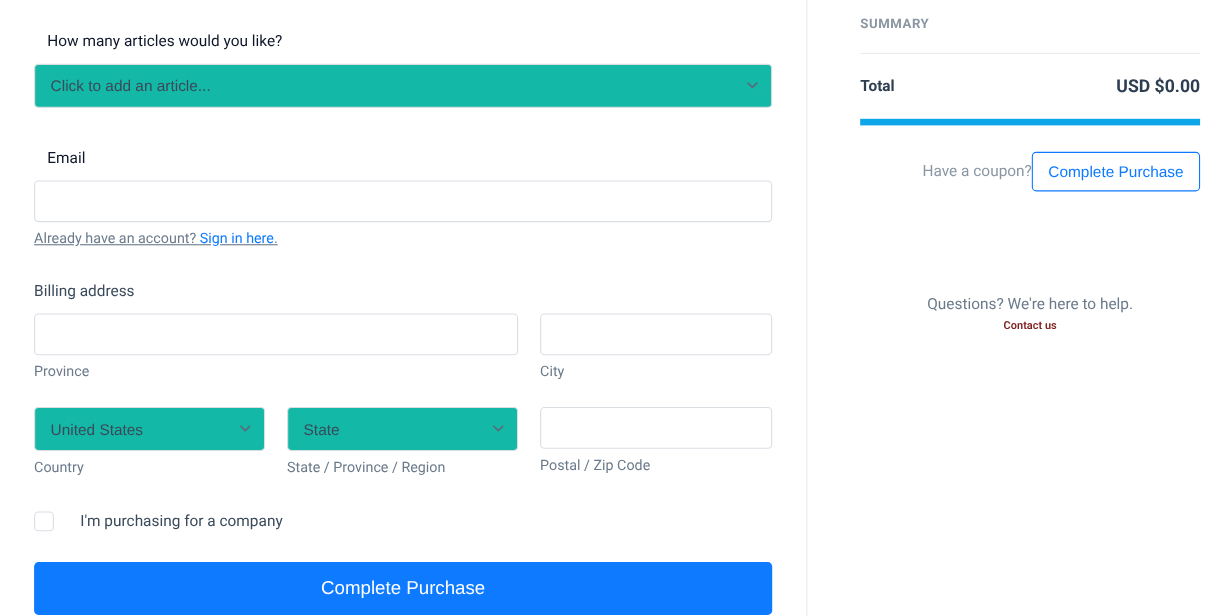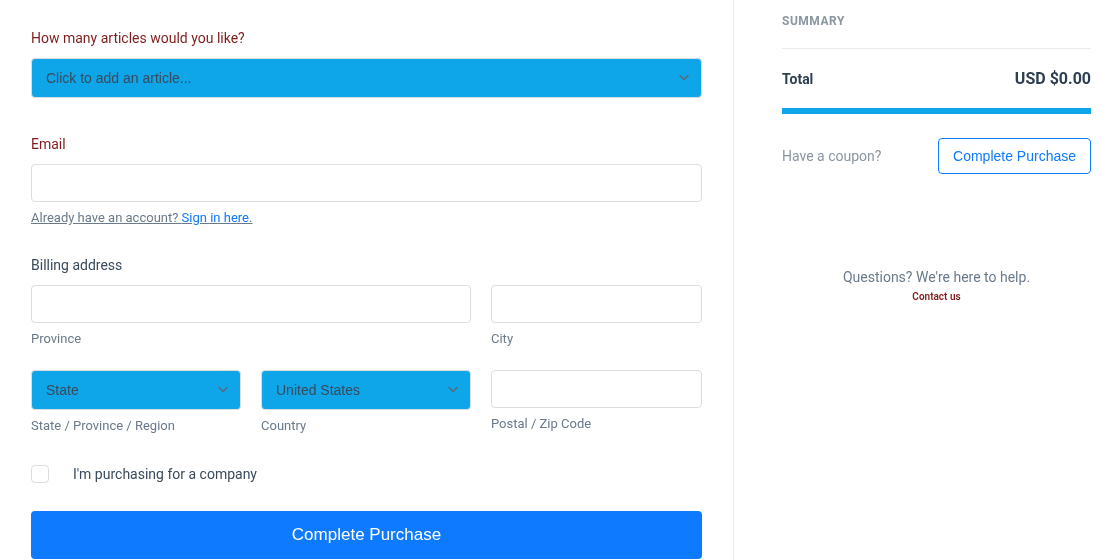--- a/index.html
+++ b/index.html
@@ -18,40 +18,41 @@
     .main {
       flex: 1;
       padding: 30px 31px 0 31px;
     }
     .form-group {
       margin-bottom: 22px;
     }
     .form-label {
       display: block;
       font-size: 14px;
-      color: #7f1d1d;
+      color: #0f172a;
       margin-bottom: 12px;
+      margin-left: 12px;
     }
     .form-label-billing {
       display: block;
       font-size: 14px;
       color: #3a4a5a;
       margin-top: 32px;
       margin-bottom: 12px;
     }
     .select-wrapper {
       position: relative;
     }
     .form-select {
       width: 100%;
       height: 40px;
       padding: 0 43px 0 14px;
       font-size: 14px;
       color: #3a4a5a;
-      background: #0ea5e9;
+      background: #14b8a6;
       border: 1px solid #d9dee3;
       border-radius: 4px;
       appearance: none;
       -webkit-appearance: none;
       cursor: pointer;
     }
     .chevron-icon {
       position: absolute;
       right: 12px;
       top: 50%;
@@ -160,21 +161,21 @@
       font-weight: 700;
       color: #2c3e50;
     }
     .summary-total-value {
       font-size: 16px;
       font-weight: 700;
       color: #2c3e50;
     }
     .coupon-row {
       display: flex;
-      justify-content: space-between;
+      justify-content: flex-end;
       align-items: center;
       margin-top: 24px;
     }
     .coupon-link {
       font-size: 14px;
       color: #8a96a2;
       cursor: pointer;
     }
     .outline-button {
       padding: 9px 14px;
@@ -235,46 +236,46 @@
       <input type="text" class="form-input" value="" style="">
       <div class="field-sublabel">Province</div>
     </div>
     <div class="flex-col col-city">
       <input type="text" class="form-input" value="" style="">
       <div class="field-sublabel">City</div>
     </div>
   </div>
 
   <div class="billing-row2">
+    <div class="flex-col col-country">
+      <div class="select-wrapper">
+        <select class="form-select">
+          <option>United States</option>
+        </select>
+        <span class="chevron-icon">
+          <svg width="12" height="12" viewBox="0 0 12 12">
+              <path d="M2 4 L6 8 L10 4" stroke="currentColor" stroke-width="1.5" fill="none" stroke-linecap="round" stroke-linejoin="round"></path>
+            </svg>
+        </span>
+      </div>
+      <div class="field-sublabel">Country</div>
+    </div>
     <div class="flex-col col-state">
       <div class="select-wrapper">
         <select class="form-select">
           <option>State</option>
         </select>
         <span class="chevron-icon">
           <svg width="12" height="12" viewBox="0 0 12 12">
               <path d="M2 4 L6 8 L10 4" stroke="currentColor" stroke-width="1.5" fill="none" stroke-linecap="round" stroke-linejoin="round"></path>
             </svg>
         </span>
       </div>
       <div class="field-sublabel">State / Province / Region</div>
     </div>
-    <div class="flex-col col-country">
-      <div class="select-wrapper">
-        <select class="form-select">
-          <option>United States</option>
-        </select>
-        <span class="chevron-icon">
-          <svg width="12" height="12" viewBox="0 0 12 12">
-              <path d="M2 4 L6 8 L10 4" stroke="currentColor" stroke-width="1.5" fill="none" stroke-linecap="round" stroke-linejoin="round"></path>
-            </svg>
-        </span>
-      </div>
-      <div class="field-sublabel">Country</div>
-    </div>
     <div class="flex-col col-postal">
       <input type="text" class="form-input" value="" style="">
       <div class="field-sublabel">Postal / Zip Code</div>
     </div>
   </div>
 
   <div class="checkbox-row">
     <div class="checkbox"></div>
     <label class="checkbox-label">I'm purchasing for a company</label>
   </div>

